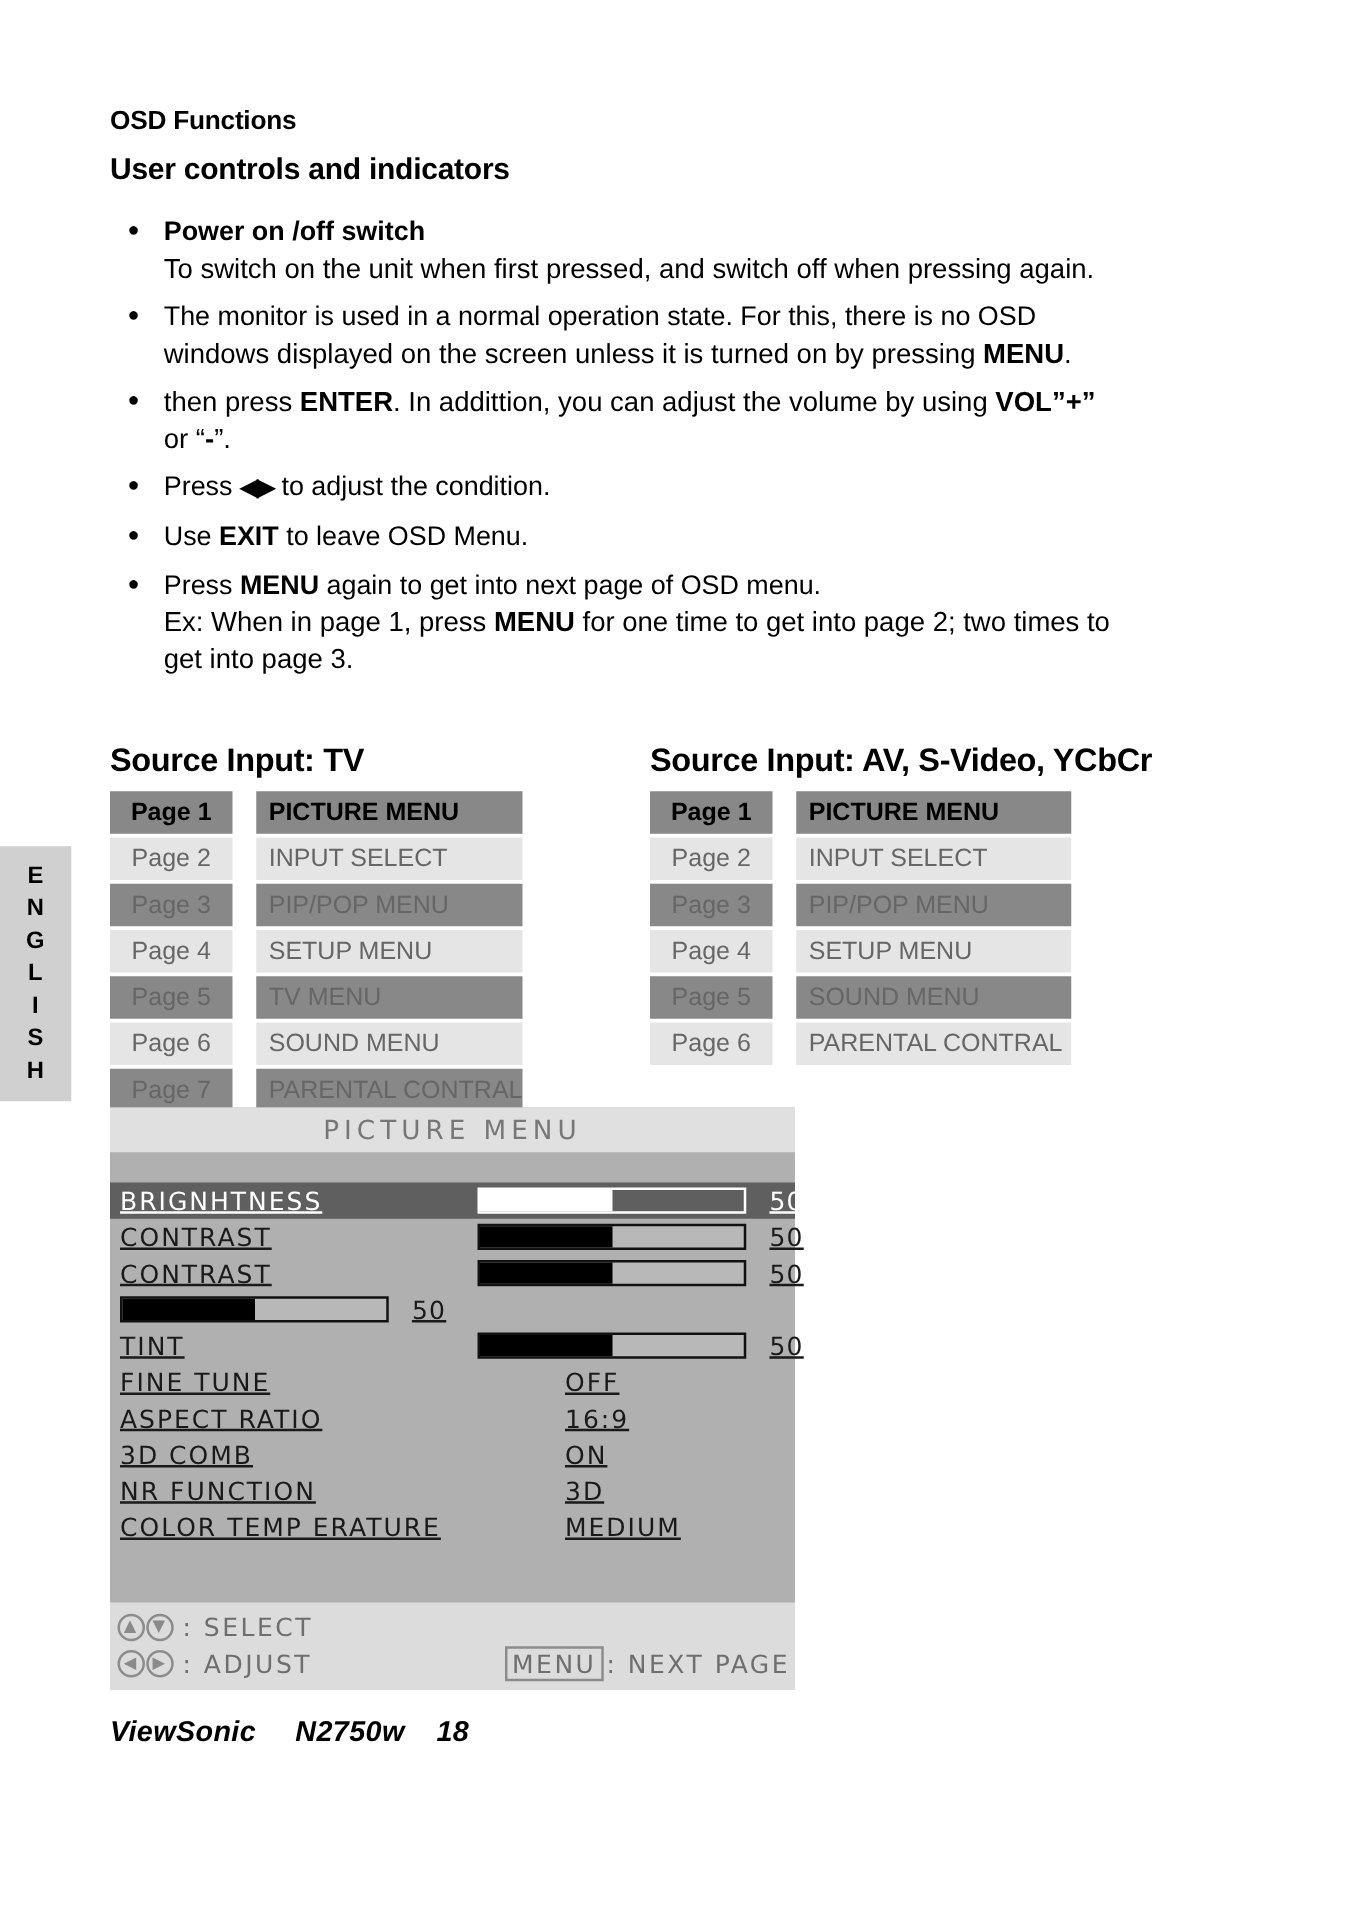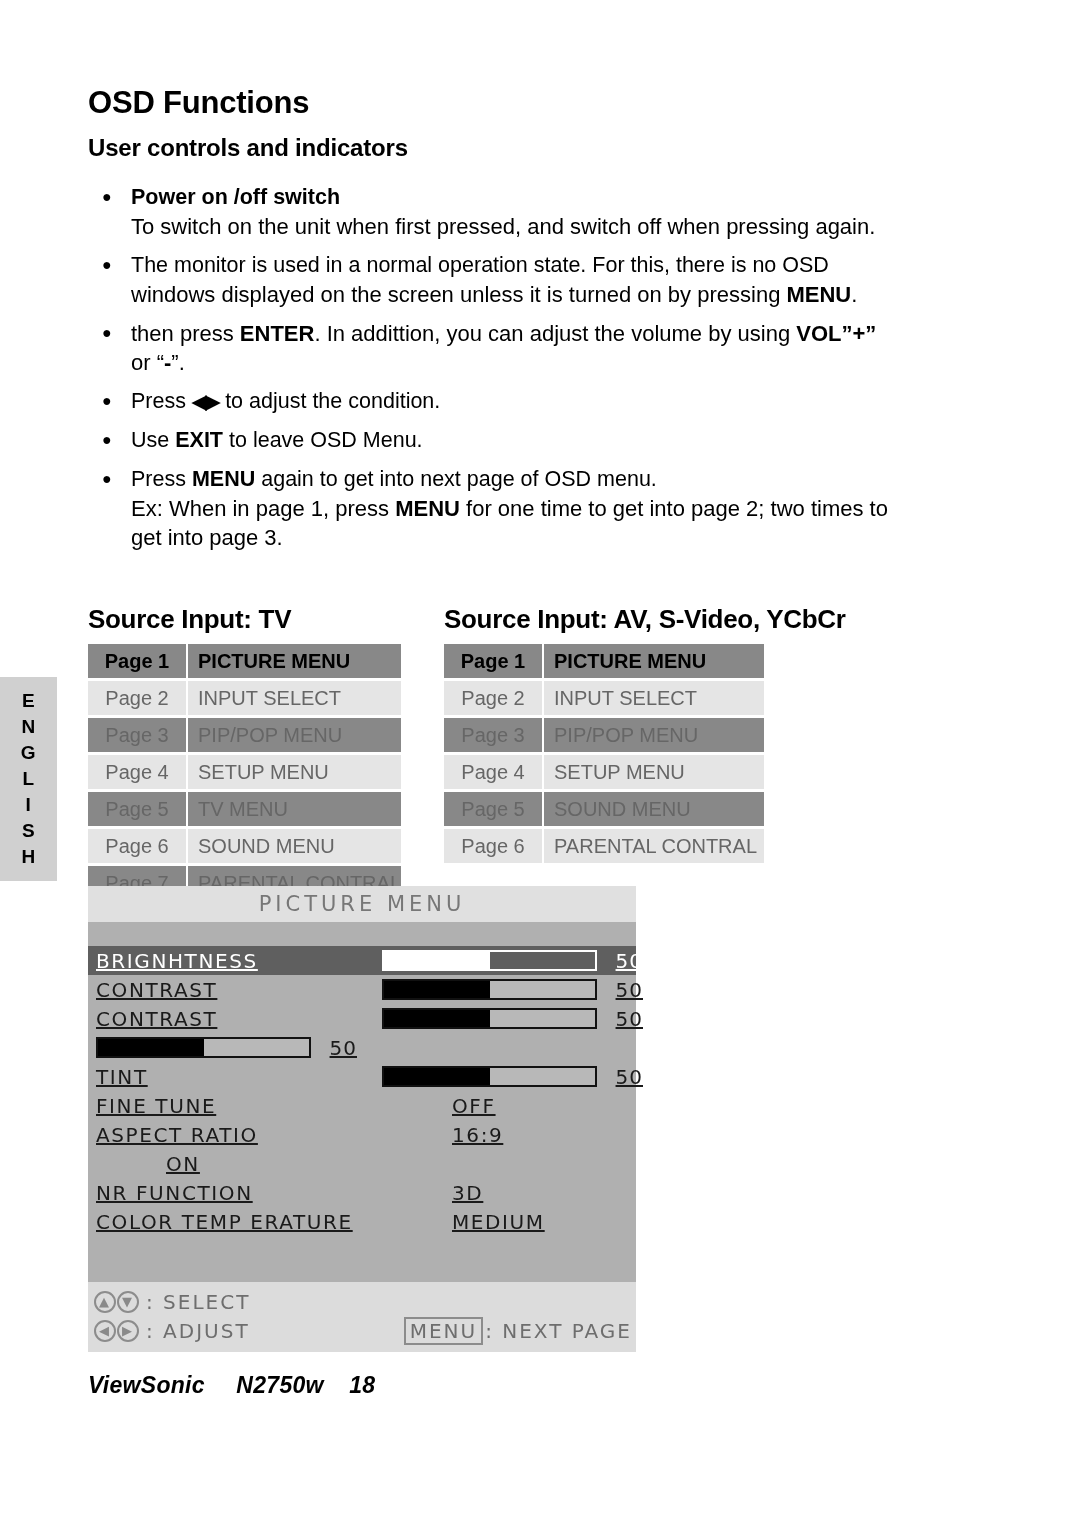--- a/index.html
+++ b/index.html
@@ -36,21 +36,21 @@
 
   
   #content {
     position: absolute;
     left: 88px;
     top: 0;
     width: 960px;
   }
 
   h1#page-title {
-    font-size: 31px;
+    font-size: 21px;
     font-weight: bold;
     margin: 0;
     padding-top: 85px;
     letter-spacing: -0.2px;
   }
   h2#section-title {
     font-size: 24px;
     font-weight: bold;
     margin: 0;
     padding-top: 13px;
@@ -85,21 +85,21 @@
   }
   .b { font-weight: bold; }
   .arrows { font-size: 19px; letter-spacing: -1px; }
 
   
   #source-columns {
     display: flex;
     padding-top: 42px;
   }
   .source-col { position: relative; }
-  #col-tv { width: 356px; }
+  #col-tv { width: 432px; }
   #col-av { width: 500px; }
 
   .source-heading {
     font-size: 26px;
     font-weight: bold;
     margin: 0 0 9px 0;
     letter-spacing: -0.3px;
   }
 
   .page-table { display: block; }
@@ -107,21 +107,21 @@
     display: flex;
     margin-bottom: 3px;
     height: 34px;
   }
   .page-cell-num {
     width: 98px;
     display: flex;
     align-items: center;
     justify-content: center;
     font-size: 20px;
-    margin-right: 2px;
+    margin-right: 19px;
   }
   .page-cell-name {
     width: 213px;
     display: flex;
     align-items: center;
     padding-left: 10px;
     font-size: 20px;
     box-sizing: border-box;
   }
   #col-av .page-cell-name { width: 220px; }
@@ -413,20 +413,21 @@
       </div>
       <div class="osd-row">
         <div class="osd-label">FINE TUNE</div>
         <div class="osd-value">OFF</div>
       </div>
       <div class="osd-row">
         <div class="osd-label">ASPECT RATIO</div>
         <div class="osd-value">16:9</div>
       </div>
       <div class="osd-row">
+        <div class="osd-label">3D COMB</div>
         <div class="osd-value">ON</div>
       </div>
       <div class="osd-row">
         <div class="osd-label">NR FUNCTION</div>
         <div class="osd-value">3D</div>
       </div>
       <div class="osd-row">
         <div class="osd-label">COLOR TEMP ERATURE</div>
         <div class="osd-value">MEDIUM</div>
       </div>

